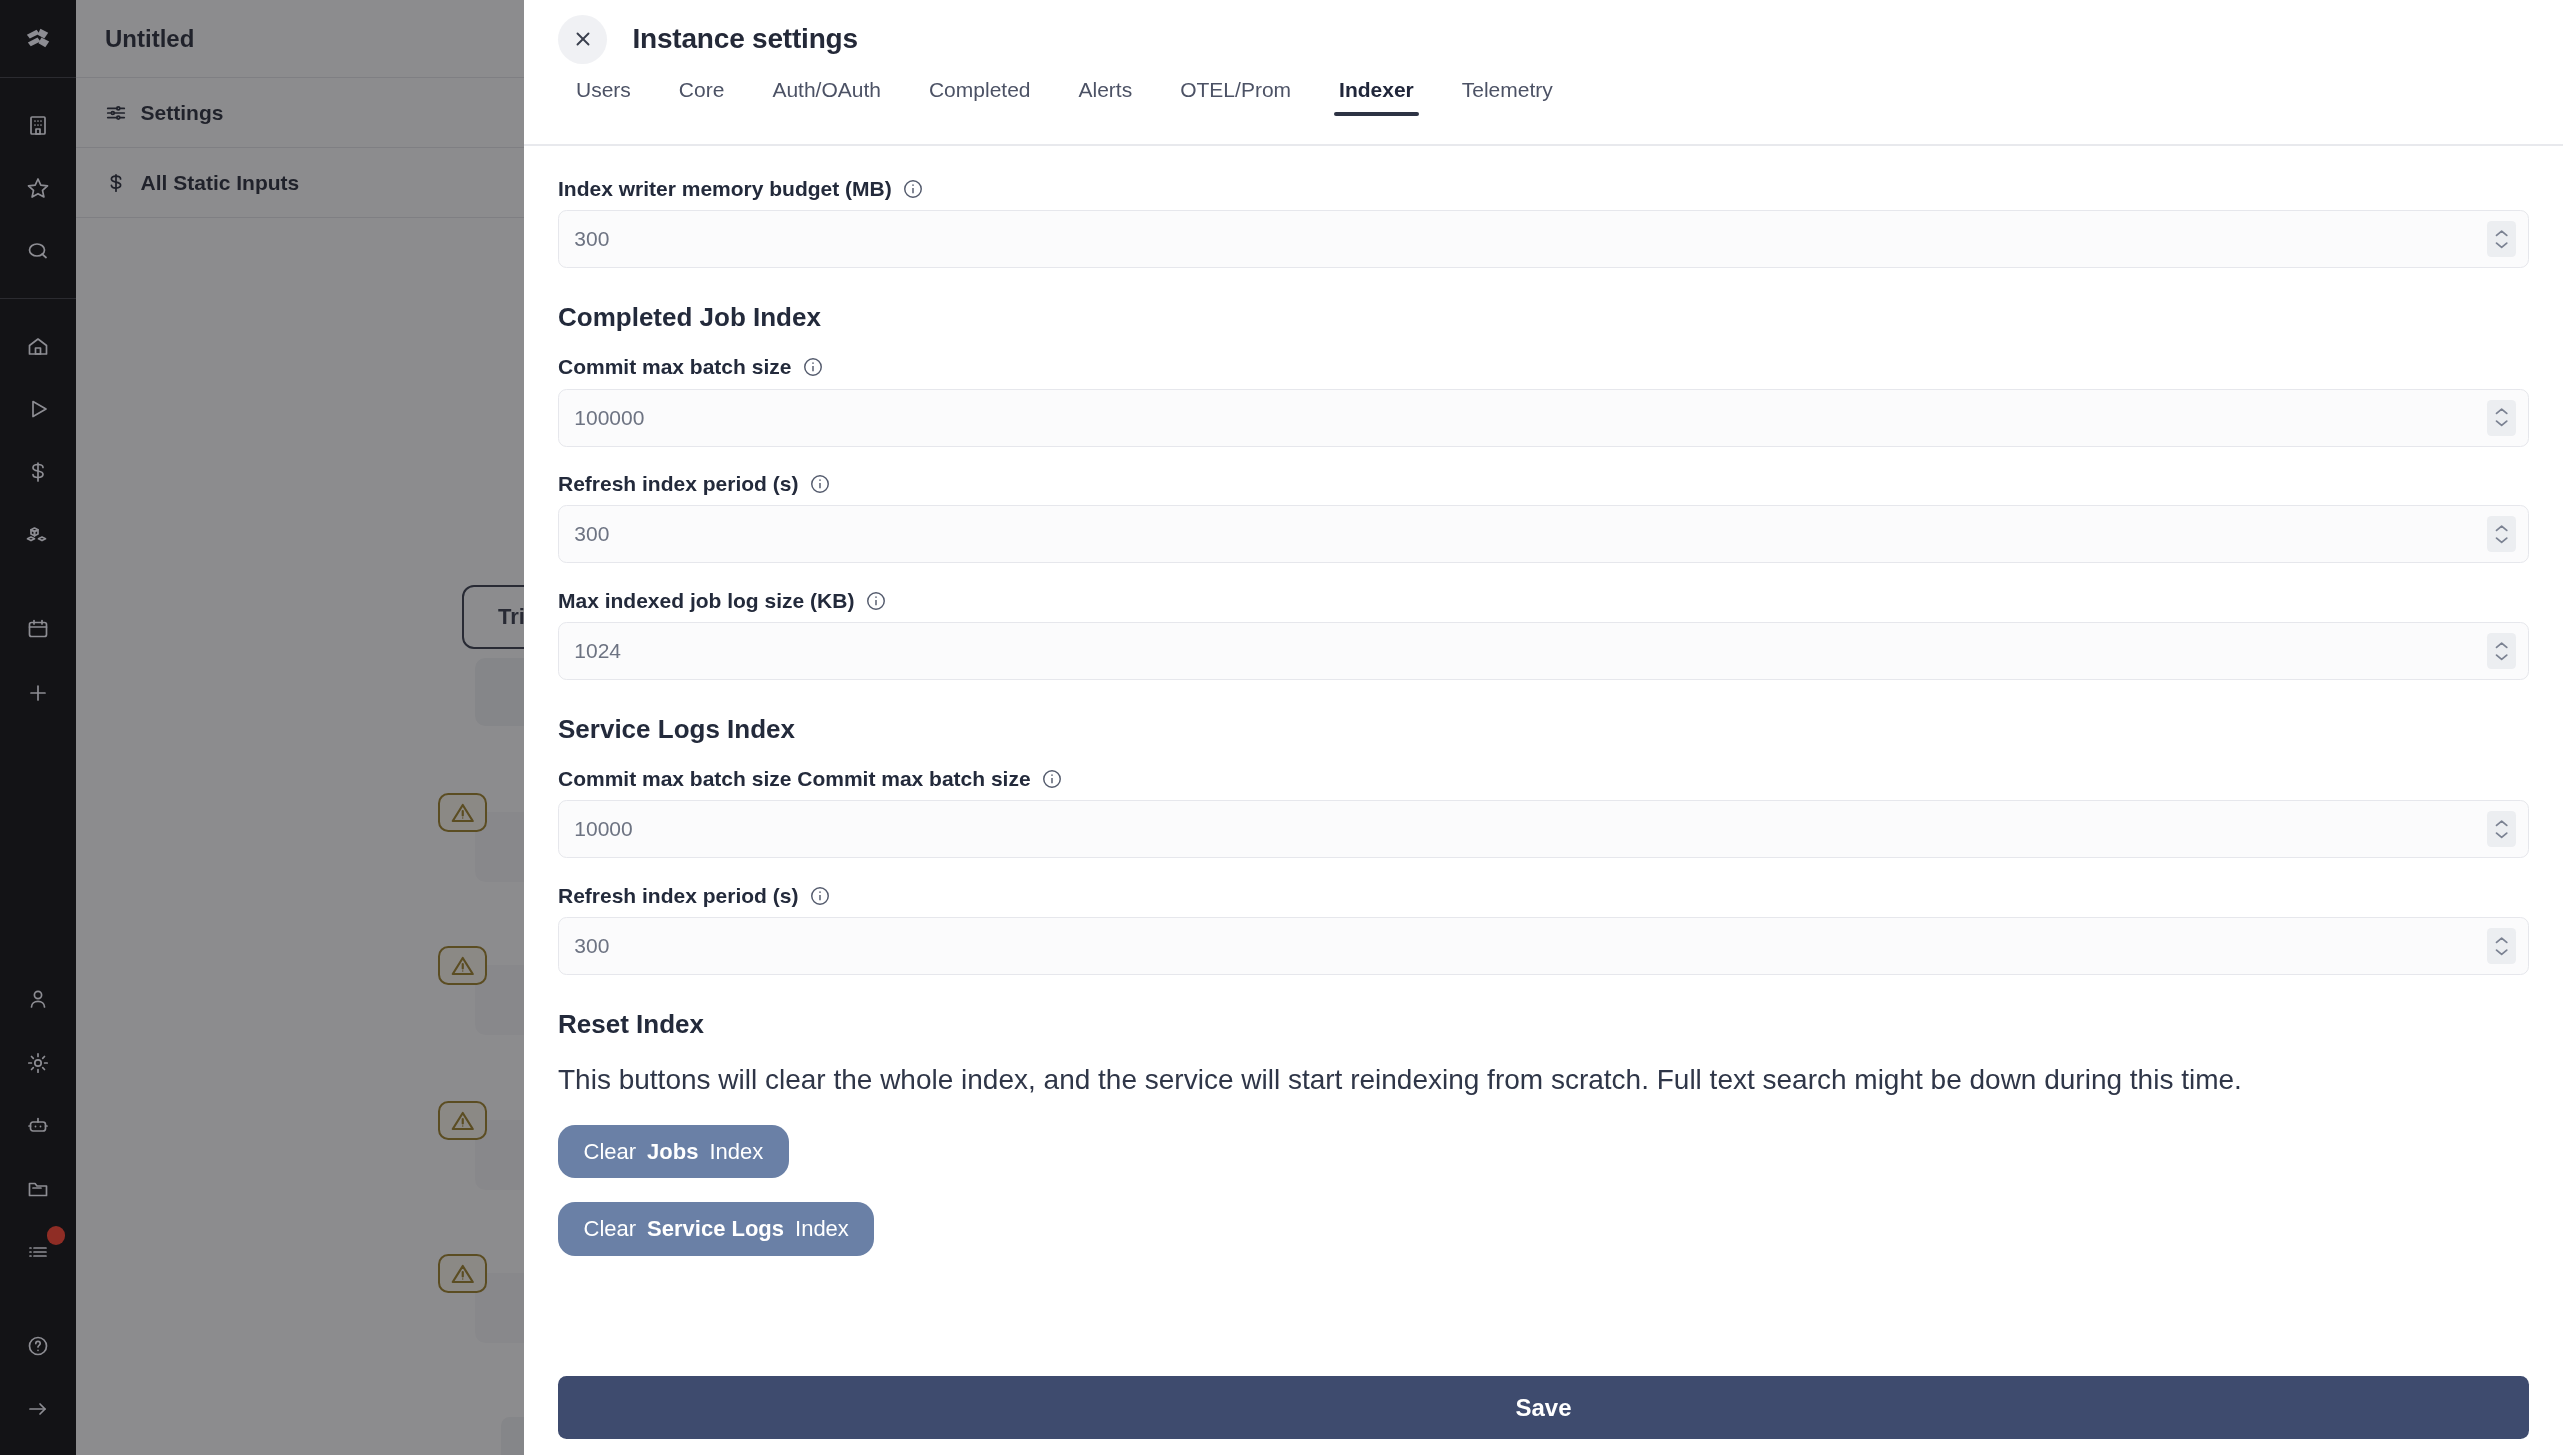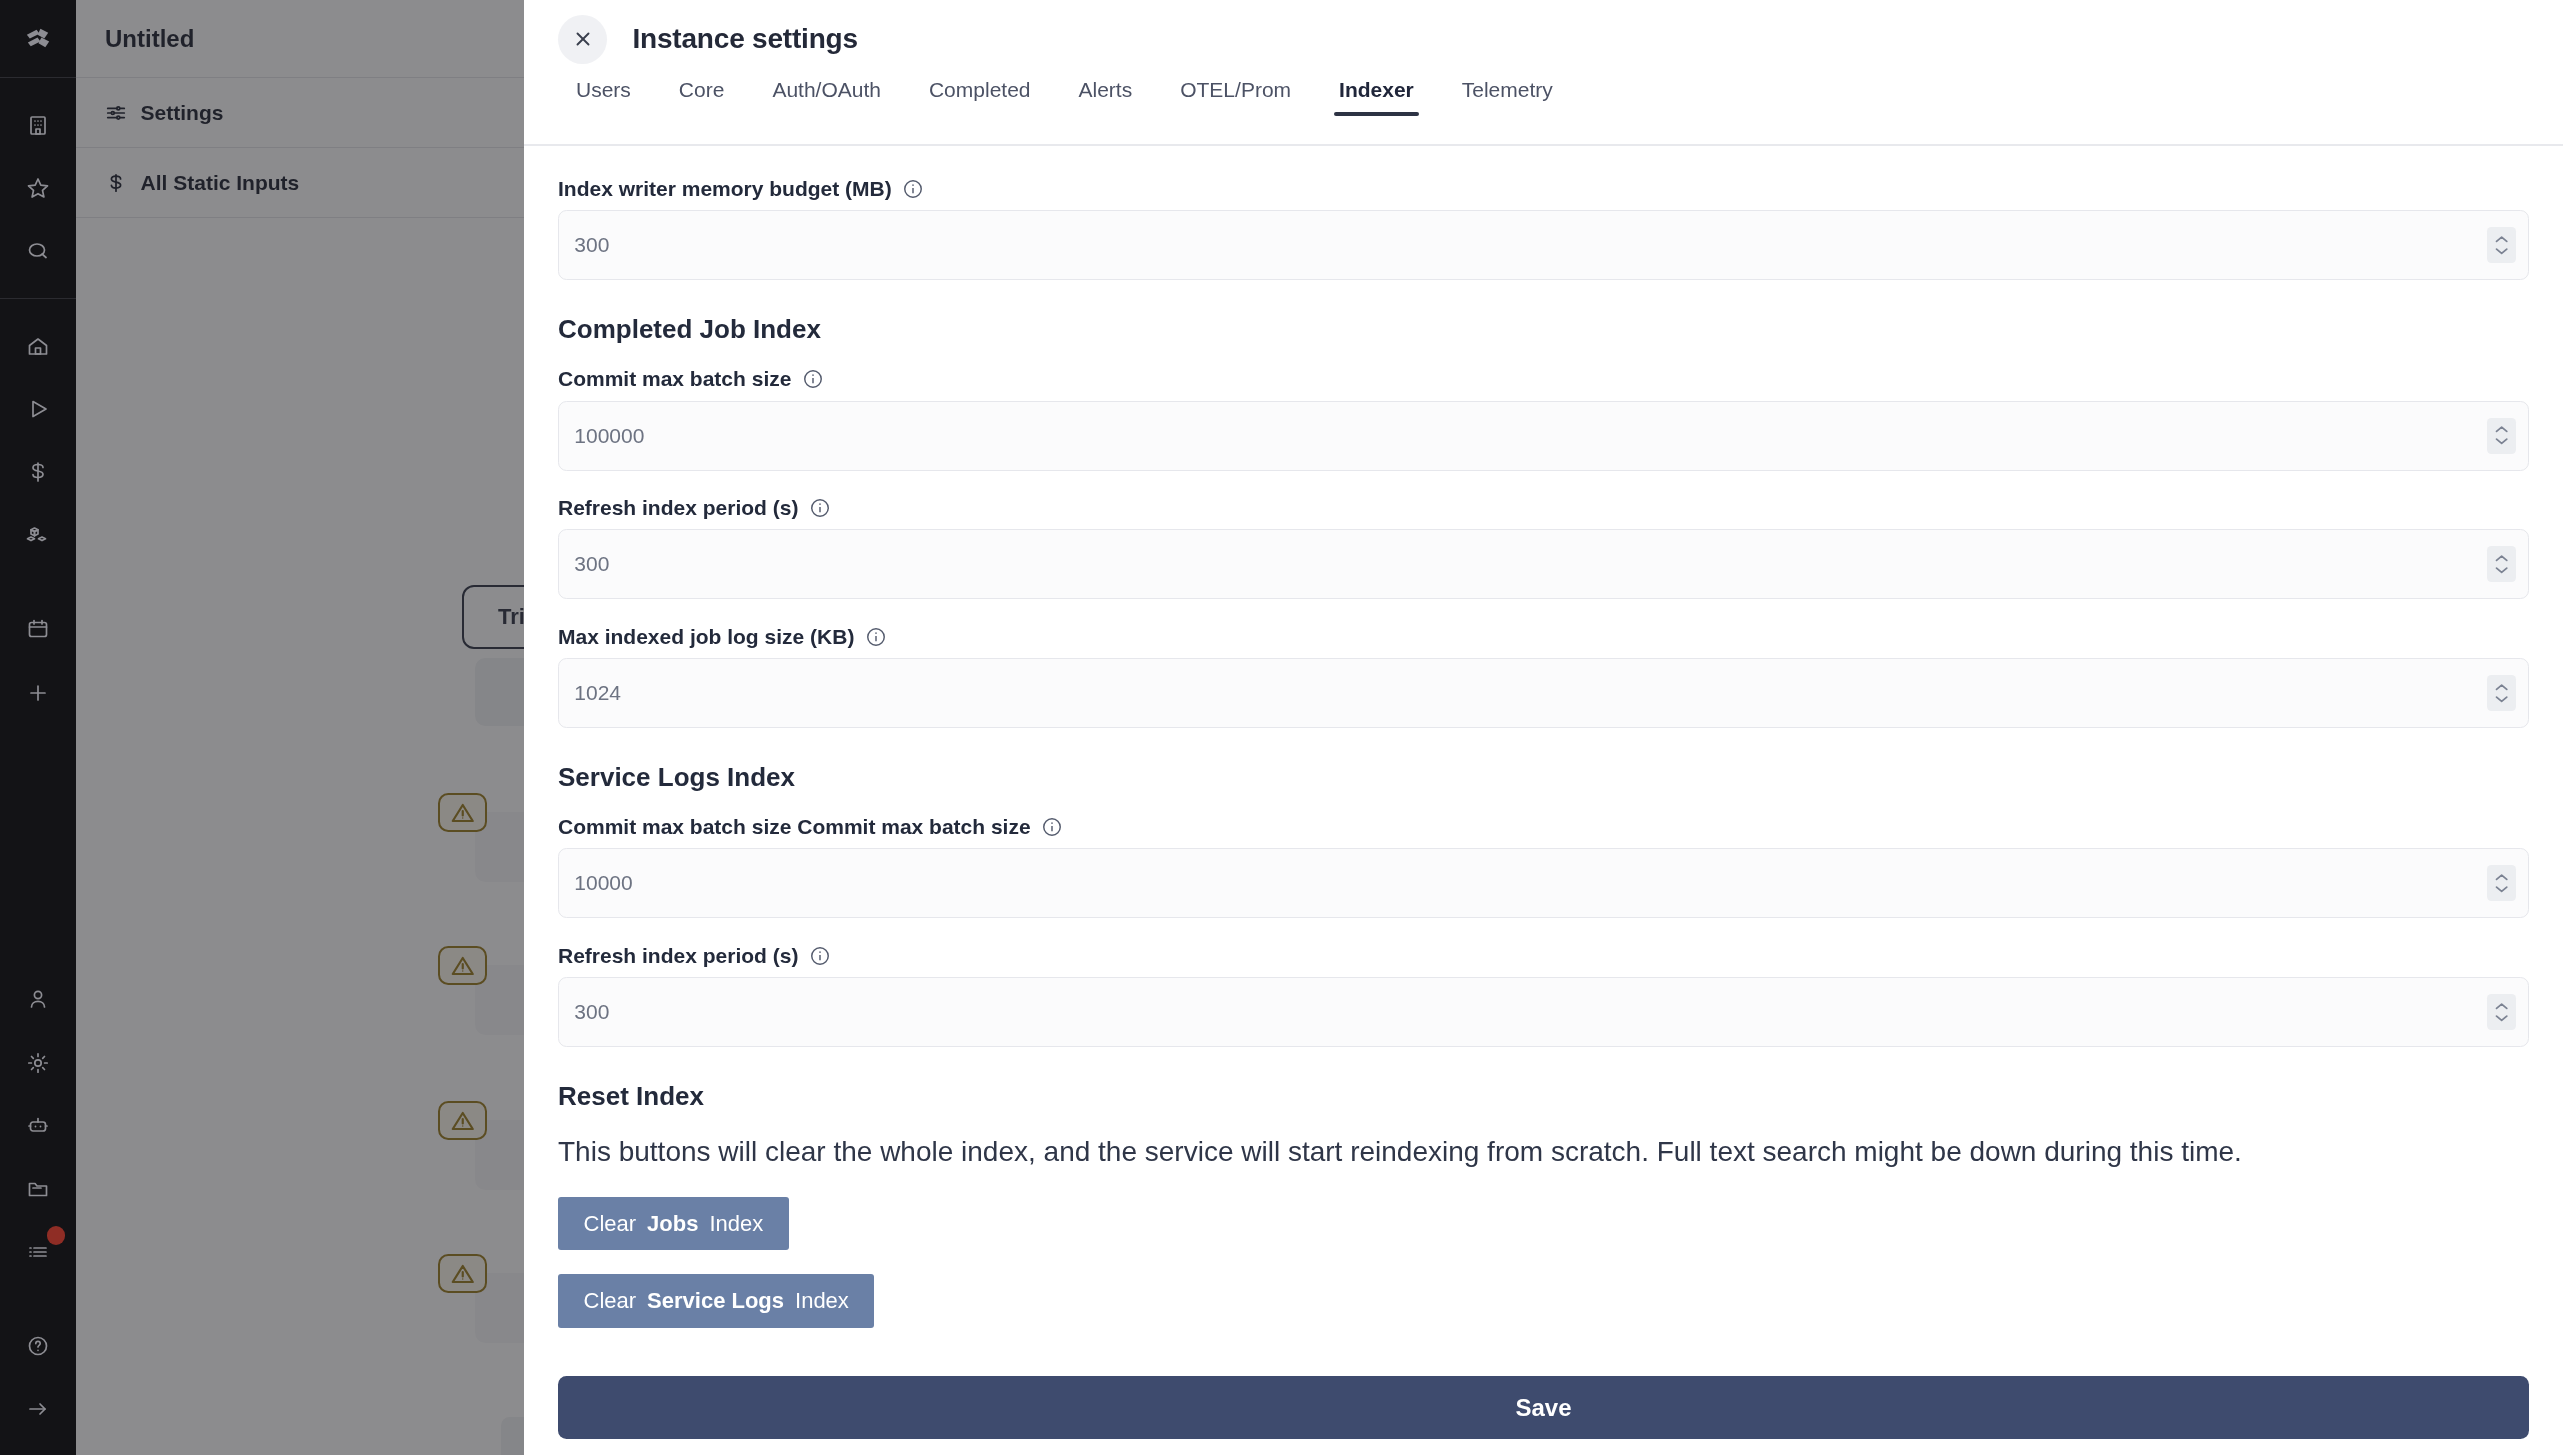--- a/index.html
+++ b/index.html
@@ -133,41 +133,41 @@
   }
 
   .field { margin-bottom: 25.5px; }
   .field-label {
     display: flex; align-items: center; gap: 10.2px; font-size: 21px;
     font-weight: 700; color: #232a3b; margin-bottom: 9.3px;
   }
   .info-icon { width: 22px; height: 22px; flex: none; }
   .info-icon svg { width: 22px; height: 22px; stroke: #555c6e; stroke-width: 1.6; fill: none; }
   .num-input {
-    position: relative; height: 70px; border: 1.7px solid #e6e7ec; border-radius: 8.5px;
+    position: relative; height: 58px; border: 1.7px solid #e6e7ec; border-radius: 8.5px;
     background: #fbfbfc; display: flex; align-items: center; padding-left: 15.3px;
   }
   .num-input .val { font-size: 21px; color: #6d7382; }
   .spinner {
     position: absolute; right: 12px; top: 50%; transform: translateY(-50%);
     width: 29px; height: 36px; background: #eceef1; border-radius: 4.2px;
     display: flex; flex-direction: column; align-items: center; justify-content: center; gap: 3.4px;
   }
   .spinner svg { width: 15.3px; height: 8.5px; stroke: #7b8292; stroke-width: 2.1; fill: none;
                  stroke-linecap: round; stroke-linejoin: round; }
 
   .section-title {
     font-size: 26px; font-weight: 700; color: #232a3b; margin: 8.5px 0 22px 0;
   }
   .section-title.reset { margin-top: 8px; }
   .reset-desc { font-size: 28px; color: #2f3648; margin-bottom: 27px; line-height: 1.3; }
 
   .clear-btn {
     display: inline-flex; align-items: center; gap: 11px; background: #6a80a6;
-    color: #ffffff; border: none; border-radius: 3px; padding: 13.6px 25.5px;
+    color: #ffffff; border: none; border-radius: 17px; padding: 13.6px 25.5px;
     font-size: 22px; font-family: inherit; cursor: pointer; margin-bottom: 24px;
   }
   .clear-btn .bold { font-weight: 700; }
   .btn-row { display: block; }
 
   .save-wrap { flex: none; padding: 0 34px 17px 34px; border-radius: 7px; }
   .save-btn {
     width: 100%; height: 63px; background: #3e4b6e; color: #ffffff; border: none;
     border-radius: 8.5px; font-size: 24px; font-weight: 700; font-family: inherit;
     cursor: pointer; display: flex; align-items: center; justify-content: center;

